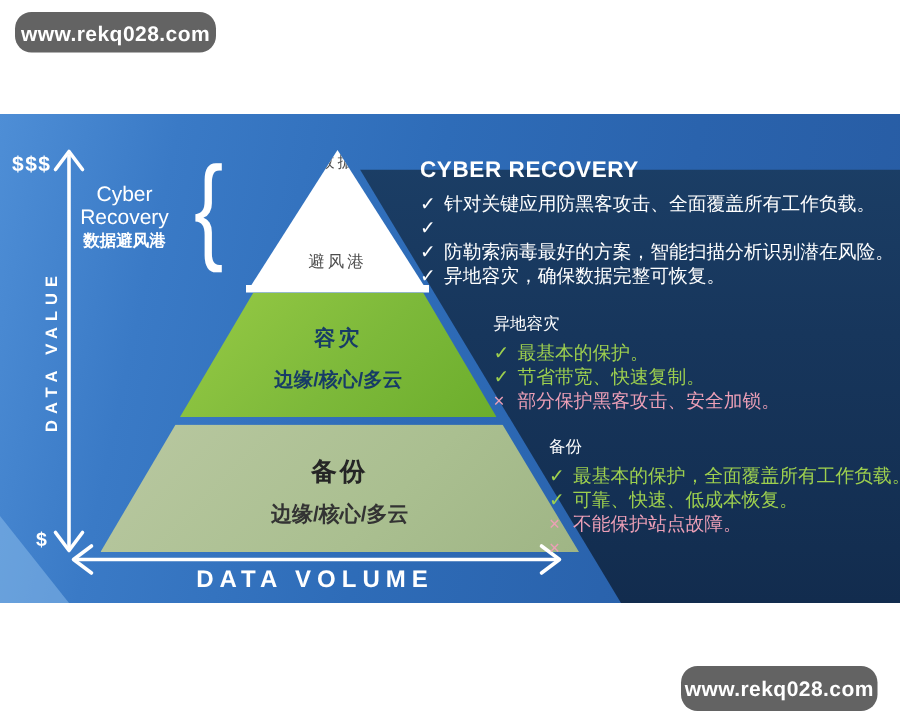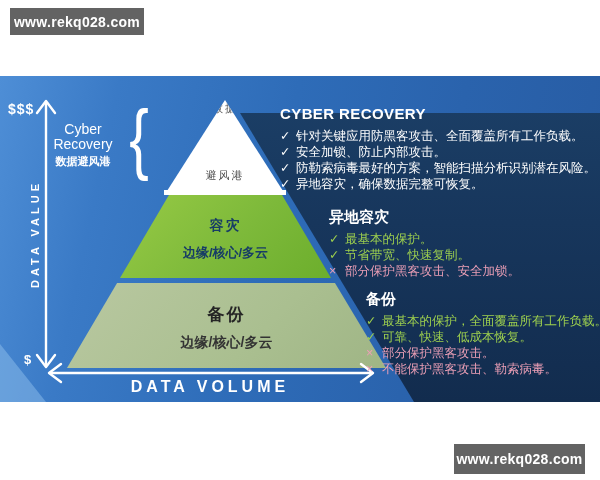--- a/index.html
+++ b/index.html
@@ -7,21 +7,21 @@
   body {
     position:relative; overflow:hidden; background:#ffffff;
     font-family:"Liberation Sans","DejaVu Sans",sans-serif;
     -webkit-font-smoothing:antialiased;
   }
   .abs { position:absolute; }
 
   
   .wm {
     background:#636363; color:#ffffff; font-weight:bold; font-size:14px;
-    display:flex; align-items:center; justify-content:center; letter-spacing:0.3px;
+    display:flex; align-items:center; justify-content:center; letter-spacing:0.3px;border-radius:11px;
   }
   .wm-top { left:10px; top:8px; width:134px; height:27px; }
   .wm-bottom { left:454px; top:444px; width:131px; height:30px; }
 
   
   .panel {
     left:0; top:76px; width:600px; height:326px; overflow:hidden;
     background:linear-gradient(102deg,#4e8ed6 0%,#3a7ac6 18%,#2e6cb8 45%,#2a63ad 70%,#275ba2 100%);
   }
   .wedge {
@@ -75,21 +75,21 @@
   .callout .c1 { font-size:14px; }
   .callout .c2 { font-size:11px; font-weight:bold; margin-top:2px; }
   .brace { left:126px; top:104px; color:#ffffff; font-size:78px; font-weight:400; line-height:68px; transform:scaleX(0.75); }
 
   
   .section { color:#ffffff; }
   .sec1 { left:280px; top:105px; width:316px; }
   .sec1 .sec-title { font-size:15px; font-weight:bold; letter-spacing:0.4px; margin-bottom:6px; }
   .sec2 { left:329px; top:208px; width:268px; }
   .sec3 { left:366px; top:290px; width:232px; }
-  .sec-title-sm { font-size:15px; font-weight:bold; margin-bottom:4px; }
+  .sec-title-sm { font-size:11px; font-weight:normal; margin-bottom:4px; }
   .item { display:flex; gap:5px; font-size:12.5px; line-height:16px; white-space:nowrap; }
   .item .mark { width:11px; flex:none; }
   .white { color:#ffffff; }
   .green { color:#9ed04e; }
   .pink  { color:#ec9fb6; }
 
   svg.overlay { position:absolute; left:0; top:0; pointer-events:none; }
 </style>
 </head>
 <body>
@@ -140,21 +140,20 @@
 <div class="abs brace">{</div>
 
 <div class="abs section sec1">
   <div class="sec-title">CYBER RECOVERY</div>
   <div class="item white">
     <span class="mark">✓</span>
     <span>针对关键应用防黑客攻击、全面覆盖所有工作负载。</span>
   </div>
   <div class="item white">
     <span class="mark">✓</span>
-    <span>安全加锁、防止内部攻击。</span>
   </div>
   <div class="item white">
     <span class="mark">✓</span>
     <span>防勒索病毒最好的方案，智能扫描分析识别潜在风险。</span>
   </div>
   <div class="item white">
     <span class="mark">✓</span>
     <span>异地容灾，确保数据完整可恢复。</span>
   </div>
 </div>
@@ -180,23 +179,22 @@
   <div class="item green">
     <span class="mark">✓</span>
     <span>最基本的保护，全面覆盖所有工作负载。</span>
   </div>
   <div class="item green">
     <span class="mark">✓</span>
     <span>可靠、快速、低成本恢复。</span>
   </div>
   <div class="item pink">
     <span class="mark">×</span>
-    <span>部分保护黑客攻击。</span>
+    <span>不能保护站点故障。</span>
   </div>
   <div class="item pink">
     <span class="mark">×</span>
-    <span>不能保护黑客攻击、勒索病毒。</span>
   </div>
 </div>
 
 <div class="abs wm wm-bottom">
   <span>www.rekq028.com</span>
 </div>
 
 </body></html>

